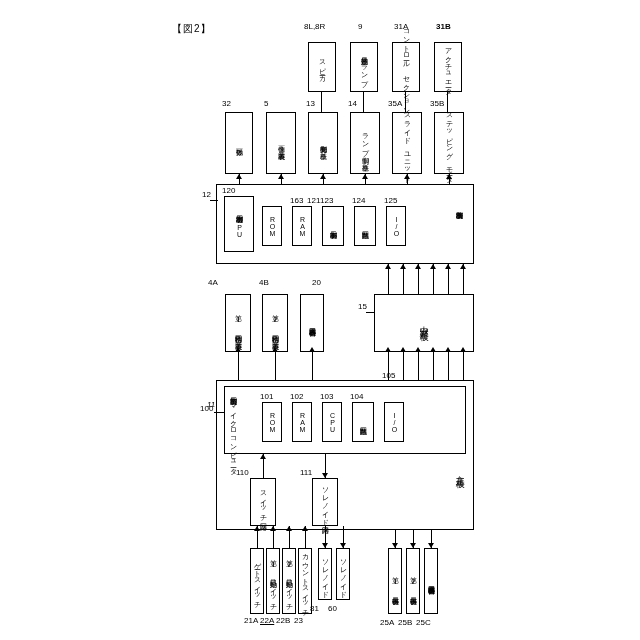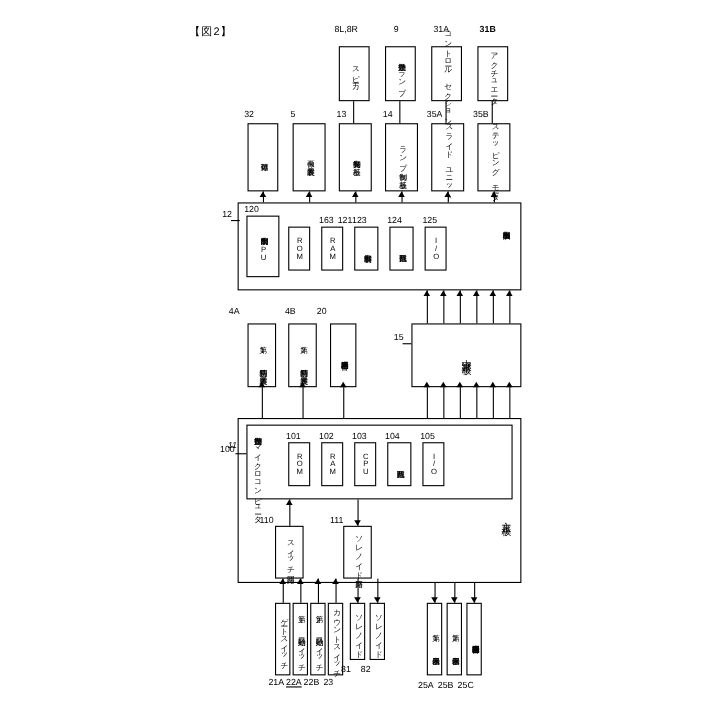--- a/index.html
+++ b/index.html
@@ -165,21 +165,21 @@
 
   <div class="boxv" style="left:262px;top:294px;width:26px;height:58px;">
     <span class="vtext">第 2 特別図柄
 表示装置</span>
   </div>
   <div class="lblnum" style="left:259px;top:278px;">4B</div>
 
   <div class="boxv" style="left:300px;top:294px;width:24px;height:58px;">
     <span class="vtext">普通図柄表示器</span>
   </div>
-  <div class="lblnum" style="left:288px;top:278px;">20</div>
+  <div class="lblnum" style="left:312px;top:278px;">20</div>
 
   <div class="box" style="left:374px;top:294px;width:100px;height:58px;display:flex;align-items:center;justify-content:center;">
     <span class="vtext" style="font-size:9px;letter-spacing:2px;">中継基板</span>
   </div>
   <div class="lblnum" style="left:358px;top:302px;">15</div>
   <div class="ln hl" style="left:366px;top:312px;width:8px;"></div>
 
   <div class="ln vl" style="left:388px;top:264px;height:30px;"></div>
   <div class="ln vl" style="left:403px;top:264px;height:30px;"></div>
   <div class="ln vl" style="left:418px;top:264px;height:30px;"></div>
@@ -243,21 +243,21 @@
   <div class="lblnum" style="left:320px;top:392px;">103</div>
 
   <div class="boxv" style="left:352px;top:402px;width:22px;height:40px;">
     <span class="vtext">乱数回路</span>
   </div>
   <div class="lblnum" style="left:350px;top:392px;">104</div>
 
   <div class="boxv" style="left:384px;top:402px;width:20px;height:40px;">
     <span class="vtext">I/O</span>
   </div>
-  <div class="lblnum" style="left:382px;top:392px;">105</div>
+  <div class="lblnum" style="left:382px;top:371px;">105</div>
 
   <div class="boxv" style="left:250px;top:478px;width:26px;height:48px;">
     <span class="vtext">スイッチ回路</span>
   </div>
   <div class="lblnum" style="left:236px;top:468px;">110</div>
 
   <div class="boxv" style="left:312px;top:478px;width:26px;height:48px;">
     <span class="vtext">ソレノイド回路</span>
   </div>
   <div class="lblnum" style="left:300px;top:468px;">111</div>
@@ -297,21 +297,21 @@
   <div class="arr arr-up" style="left:302px;top:526px;"></div>
 
   <div class="boxv" style="left:318px;top:548px;width:14px;height:52px;">
     <span class="vtext">ソレノイド</span>
   </div>
   <div class="lblnum" style="left:310px;top:604px;">81</div>
 
   <div class="boxv" style="left:336px;top:548px;width:14px;height:52px;">
     <span class="vtext">ソレノイド</span>
   </div>
-  <div class="lblnum" style="left:328px;top:604px;">82</div>
+  <div class="lblnum" style="left:328px;top:604px;">60</div>
 
   <div class="ln vl" style="left:325px;top:526px;height:22px;"></div>
   <div class="ln vl" style="left:343px;top:526px;height:22px;"></div>
   <div class="arr arr-down" style="left:322px;top:543px;"></div>
   <div class="arr arr-down" style="left:340px;top:543px;"></div>
 
   <div class="boxv" style="left:388px;top:548px;width:14px;height:66px;">
     <span class="vtext">第 1 保留表示器</span>
   </div>
   <div class="lblnum" style="left:380px;top:618px;">25A</div>

